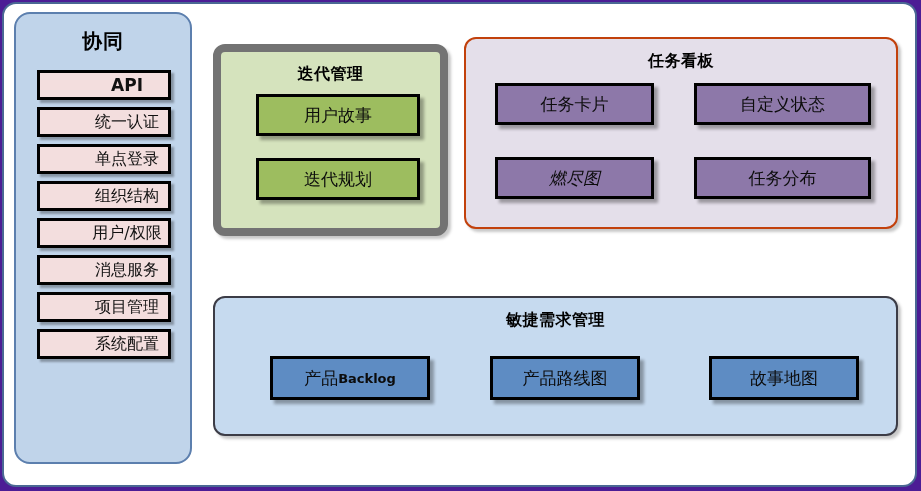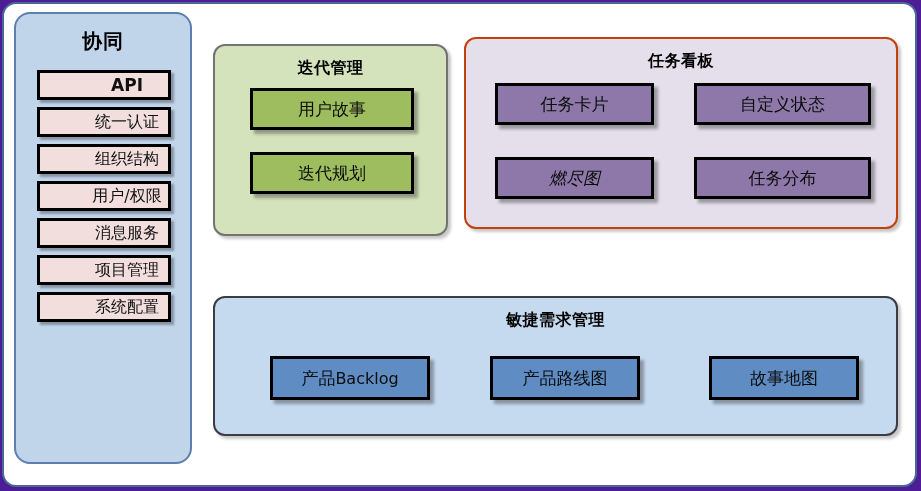--- a/index.html
+++ b/index.html
@@ -108,21 +108,21 @@
     letter-spacing: 0.5px;
   }
 
   
   #panel-iteration {
     left: 213px;
     top: 44px;
     width: 235px;
     height: 192px;
     background: #d5e3bd;
-    border: 2px solid #737373;
+    border: 8px solid #737373;
   }
 
   
   #panel-taskboard {
     left: 464px;
     top: 37px;
     width: 434px;
     height: 192px;
     background: #e4dfea;
     border: 2px solid #c2410c;
@@ -154,22 +154,22 @@
   }
   .node-green { background: #9dbd5f; }
   .node-purple { background: #8d78a9; }
   .node-blue { background: #5e8cc3; }
 
   .node-box.mixed {
     font-family: "DejaVu Serif", "Liberation Serif", serif;
   }
   .node-box .latin {
     font-family: "DejaVu Sans", "Liberation Sans", sans-serif;
-    font-weight: normal;
-    font-size: 16px;
+    font-weight: bold;
+    font-size: 13px;
   }
 
   
   #node-user-story   { left: 35px;  top: 42px; width: 164px; height: 42px; }
   #node-iter-plan    { left: 35px;  top: 106px; width: 164px; height: 42px; }
 
   
   #node-task-card    { left: 29px;  top: 44px;  width: 159px; height: 42px; }
   #node-custom-state { left: 228px; top: 44px;  width: 177px; height: 42px; }
   #node-burndown     { left: 29px;  top: 118px; width: 159px; height: 42px; font-style: italic; }
@@ -186,20 +186,21 @@
 <div id="canvas">
 
   <div class="outer-frame"></div>
 
   <div class="sidebar-panel">
     <div class="sidebar-title">协同</div>
 
     <div class="sidebar-list">
       <div class="sidebar-item bold-label">API</div>
       <div class="sidebar-item">统一认证</div>
+      <div class="sidebar-item">单点登录</div>
       <div class="sidebar-item">组织结构</div>
       <div class="sidebar-item">用户/权限</div>
       <div class="sidebar-item">消息服务</div>
       <div class="sidebar-item">项目管理</div>
       <div class="sidebar-item">系统配置</div>
     </div>
   </div>
 
   <div class="group-panel" id="panel-iteration">
     <div class="group-title">迭代管理</div>

